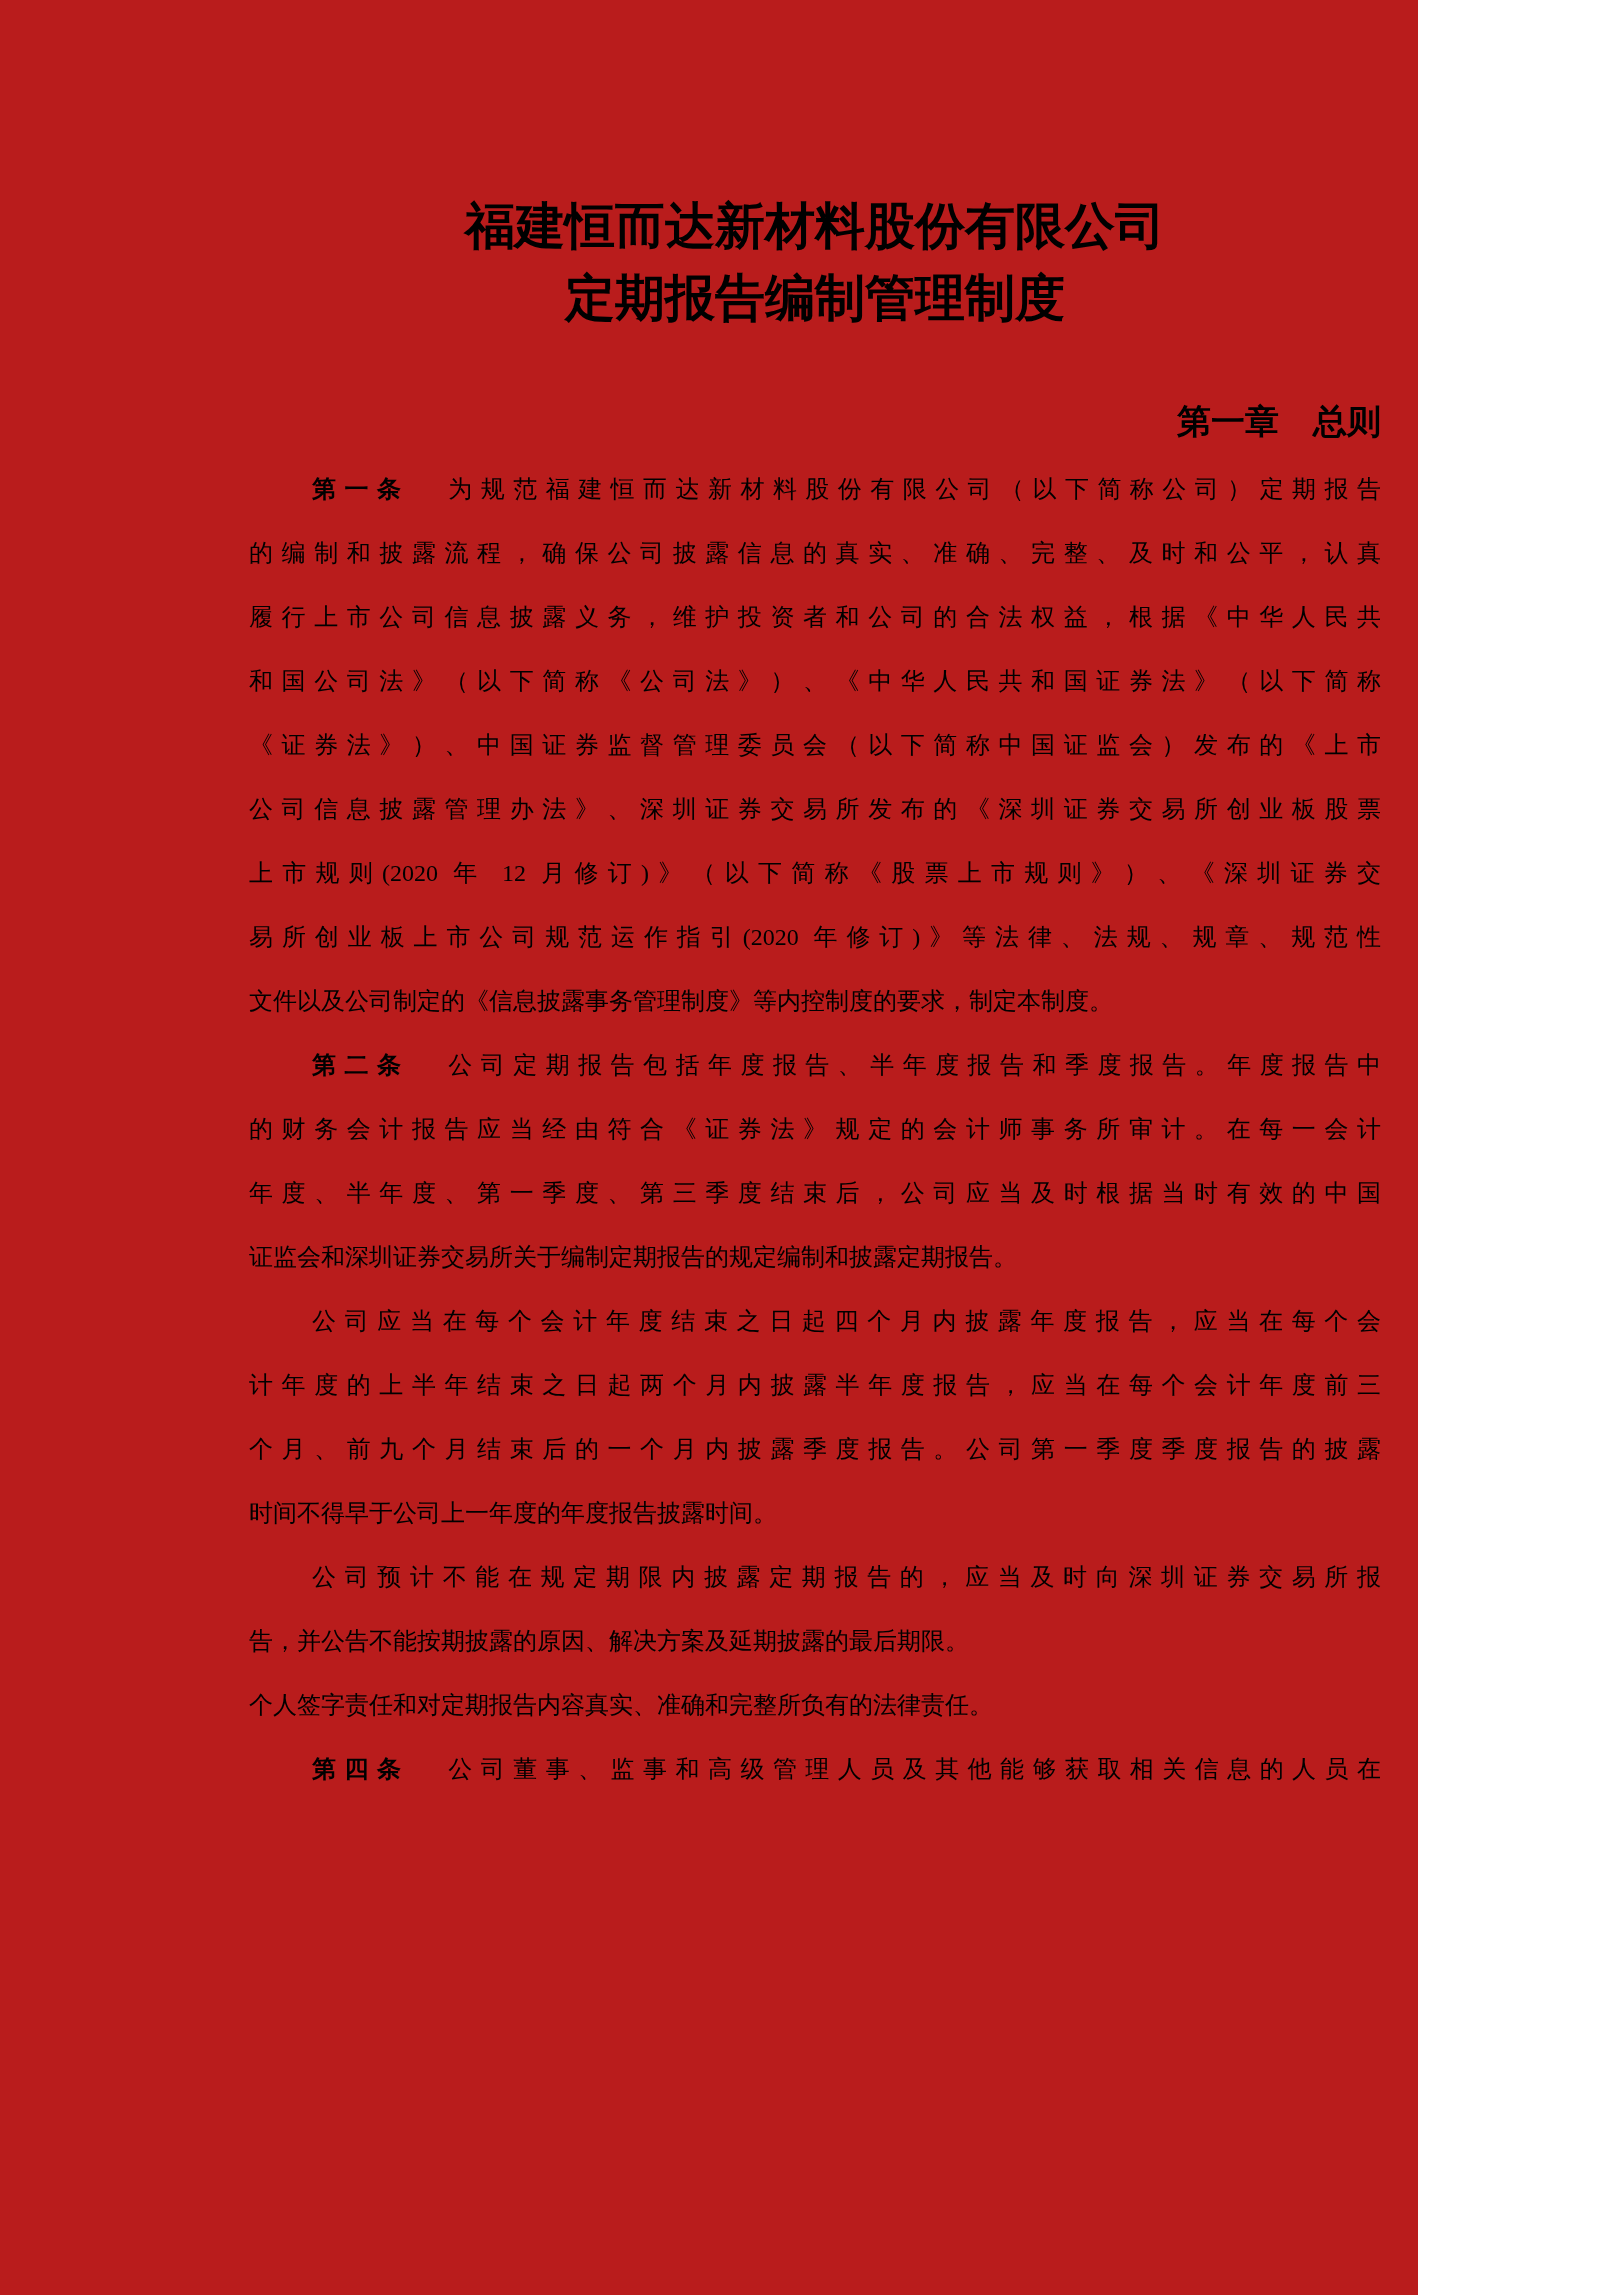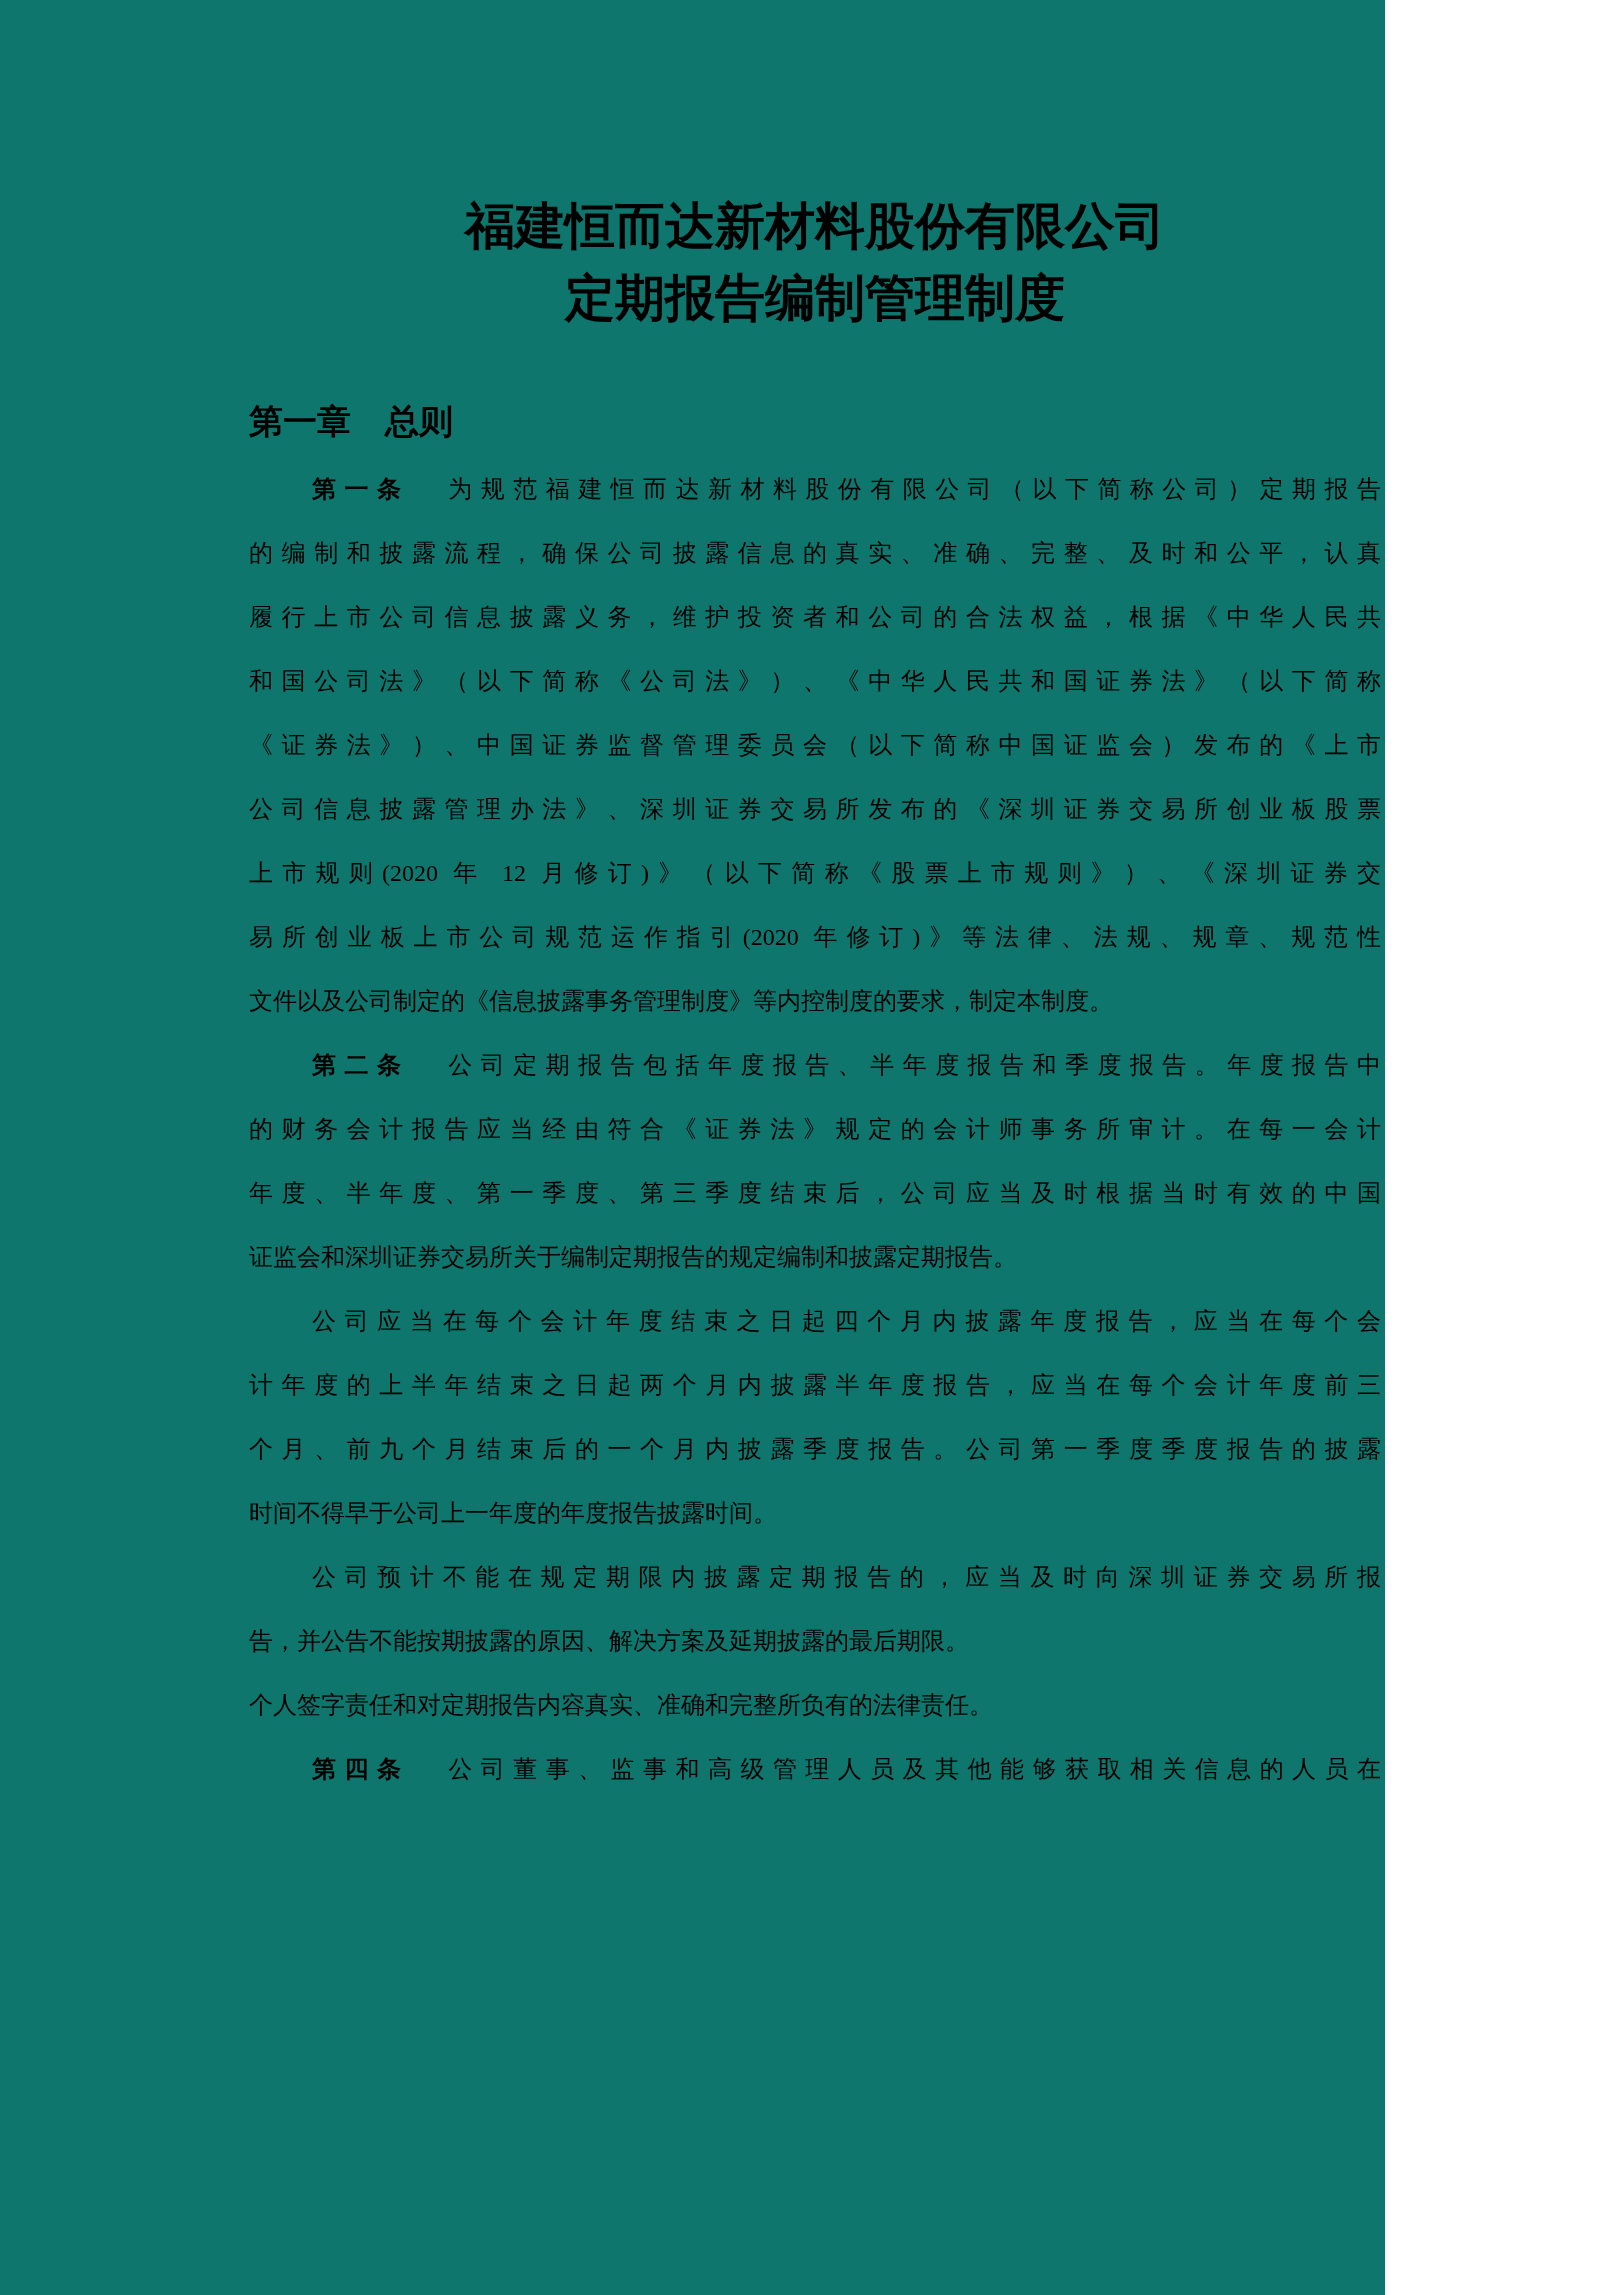--- a/index.html
+++ b/index.html
@@ -1,44 +1,45 @@
 <!DOCTYPE html>
 <html style="font-size:8.2px"><head>
 <meta charset="utf-8">
 <style>
   html, body { margin: 0; padding: 0; background: #ffffff; }
   .page {
     position: relative;
     width: 1385px;
     height: 2295px;
-    background: #0f766e;
+    background: #b91c1c;
     overflow: hidden;
     font-family: "Liberation Serif", "DejaVu Serif", serif;
     color: #000000;
+    padding-left: 33px;
   }
   .content {
     position: absolute;
     left: 249px;
     top: 0;
     width: 1132px;
   }
   .title {
     font-size: 50px;
     line-height: 57px;
     font-weight: bold;
     text-align: center;
     white-space: nowrap;
   }
   .t1 { margin-top: 198px; }
   .t2 { margin-top: 15px; }
   .chapter {
     font-size: 34px;
     line-height: 44px;
     font-weight: bold;
-    text-align: left;
+    text-align: right;
     margin-top: 73px;
     white-space: nowrap;
   }
   .para { margin: 0; }
   .chapter + .para { margin-top: 12.8px; }
   .line {
     height: 64px;
     line-height: 64px;
     font-size: 24px;
     text-align: justify;

